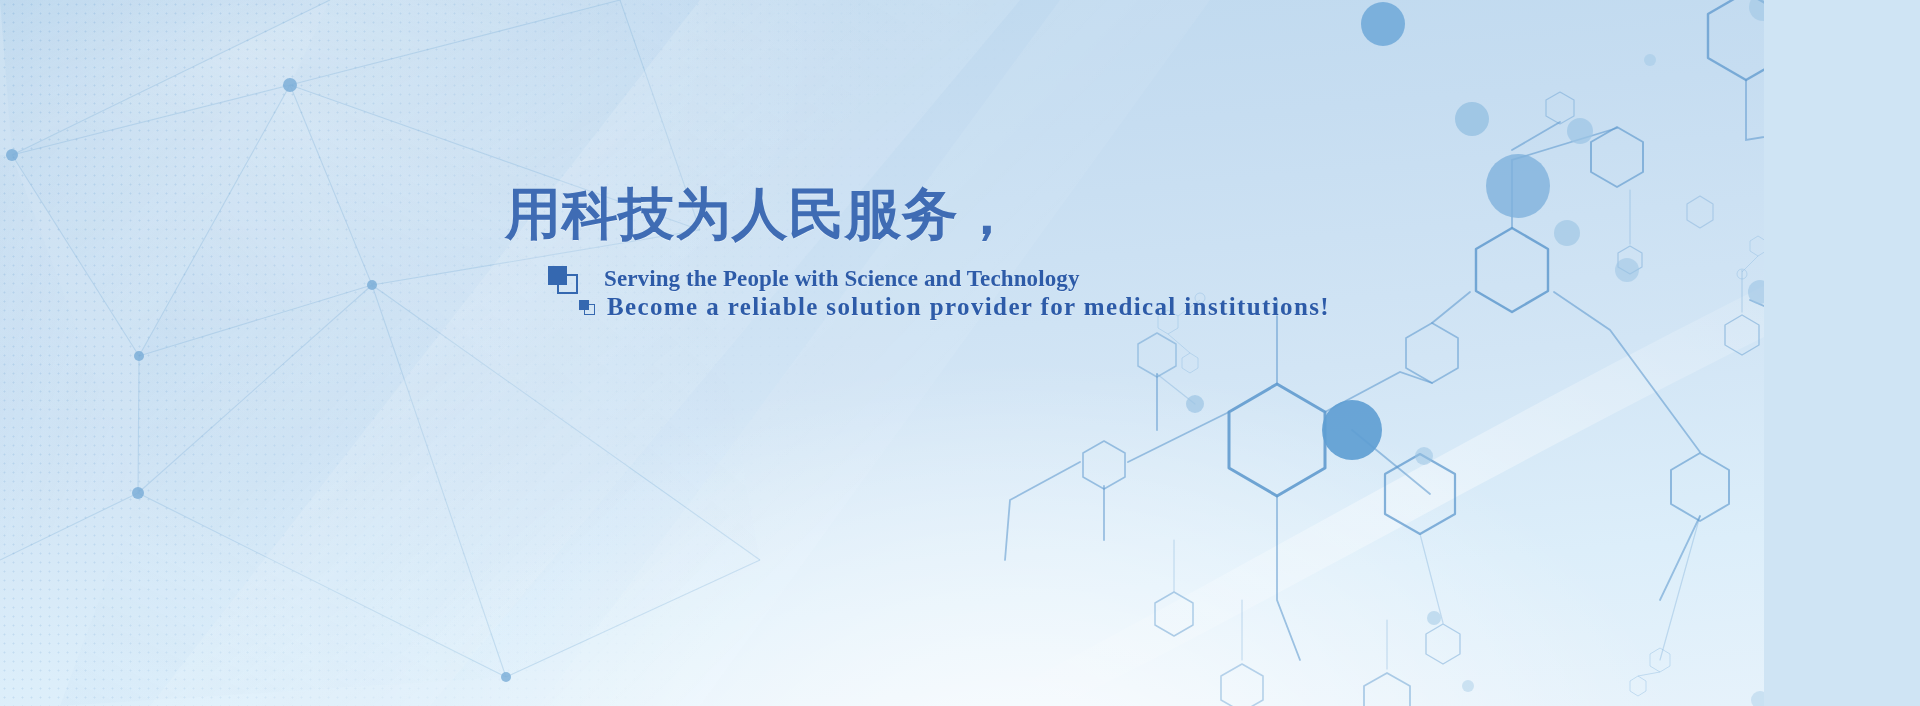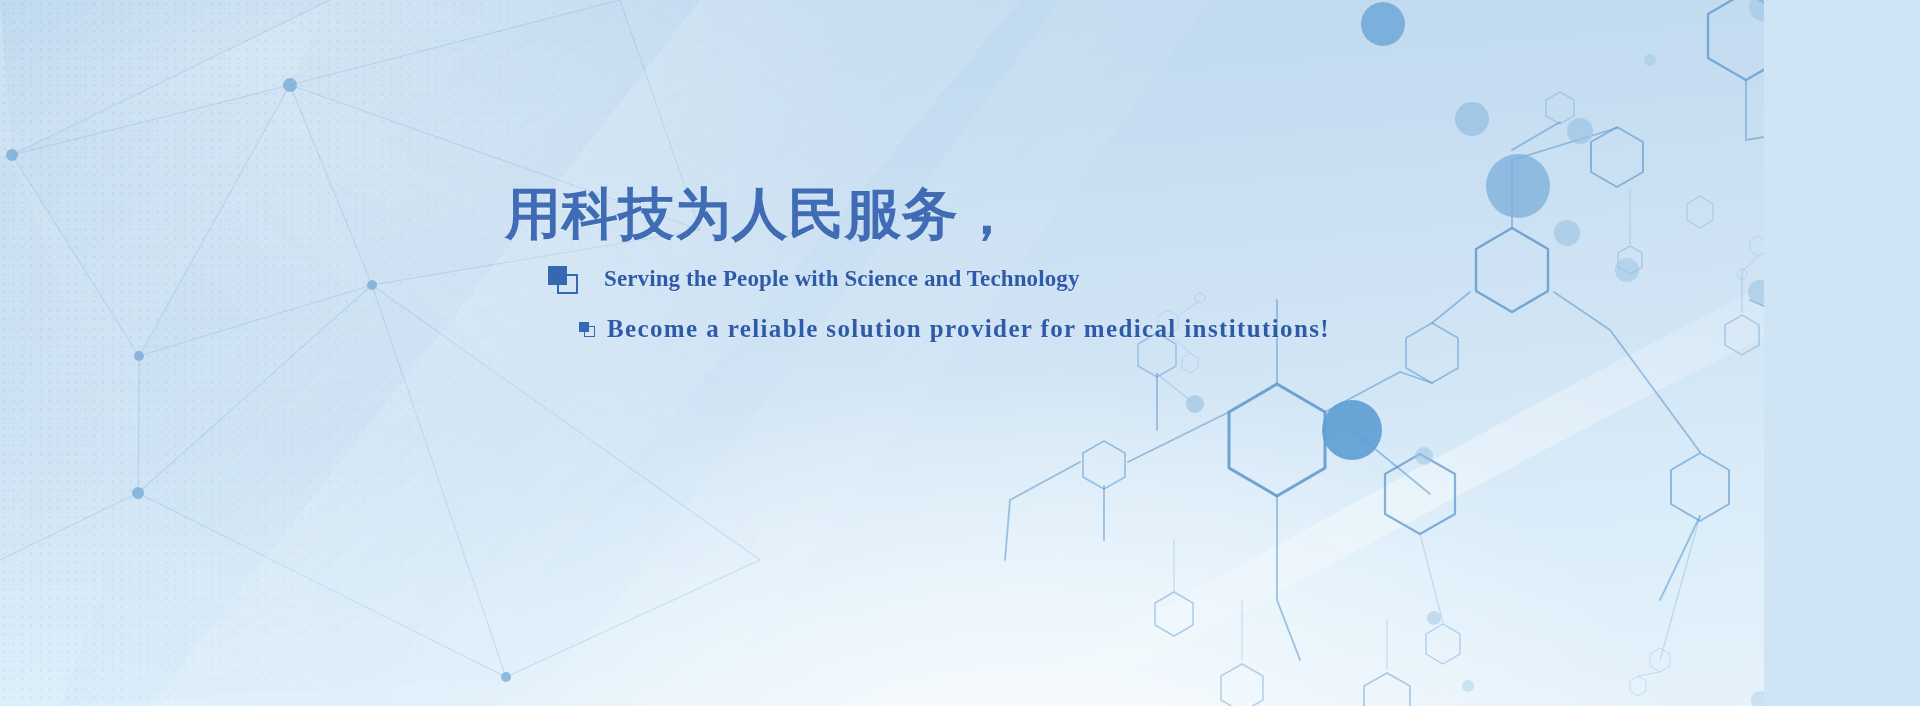--- a/index.html
+++ b/index.html
@@ -45,21 +45,21 @@
   .subline{
     display:flex;align-items:center;
     color:#2d5ba8;
     font-family:"Liberation Serif", serif;
     font-weight:700;
     white-space:nowrap;
     text-shadow:0 1px 0 rgba(255,255,255,.28);
     padding-left:27px;
   }
   #subline-1{margin-top:24px;margin-left:16px;font-size:23px;letter-spacing:.005em;}
-  #subline-2{margin-top:23px;margin-left:47px;font-size:25px;letter-spacing:.055em;align-items:center;}
+  #subline-2{margin-top:1px;margin-left:47px;font-size:25px;letter-spacing:.055em;align-items:center;}
 
   .bullet-icon{display:inline-block;position:relative;flex:0 0 auto;}
   .bullet-icon .sq-fill{position:absolute;left:0;top:0;background:#3568b0;}
   .bullet-icon .sq-outline{position:absolute;background:transparent;border:2px solid #3568b0;}
 
   #bullet-1{width:30px;height:26px;margin-right:26px;}
   #bullet-1 .sq-fill{width:19px;height:19px;}
   #bullet-1 .sq-outline{left:9px;top:8px;width:17px;height:16px;}
 
   #bullet-2{width:16px;height:15px;margin-right:12px;}

